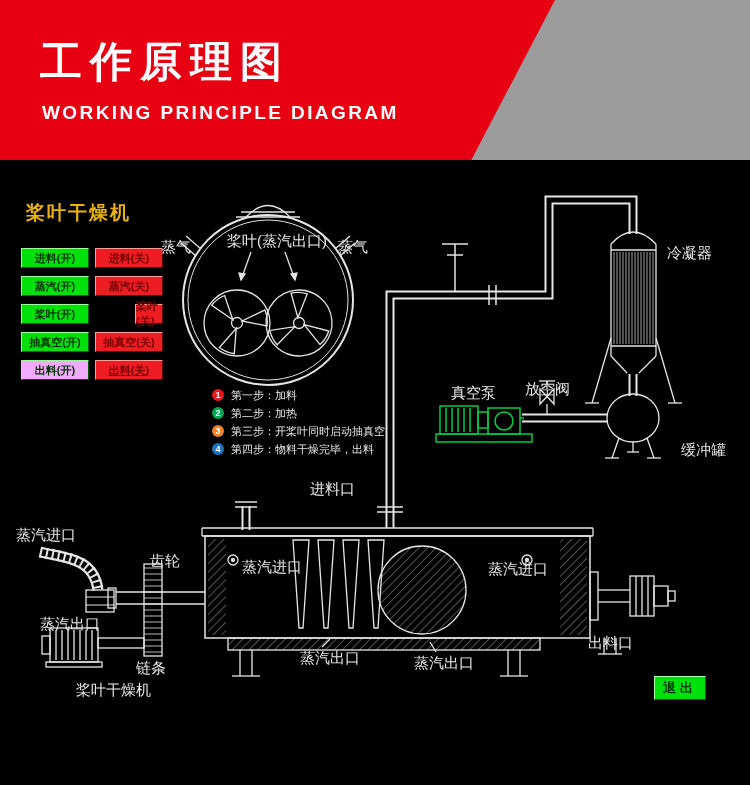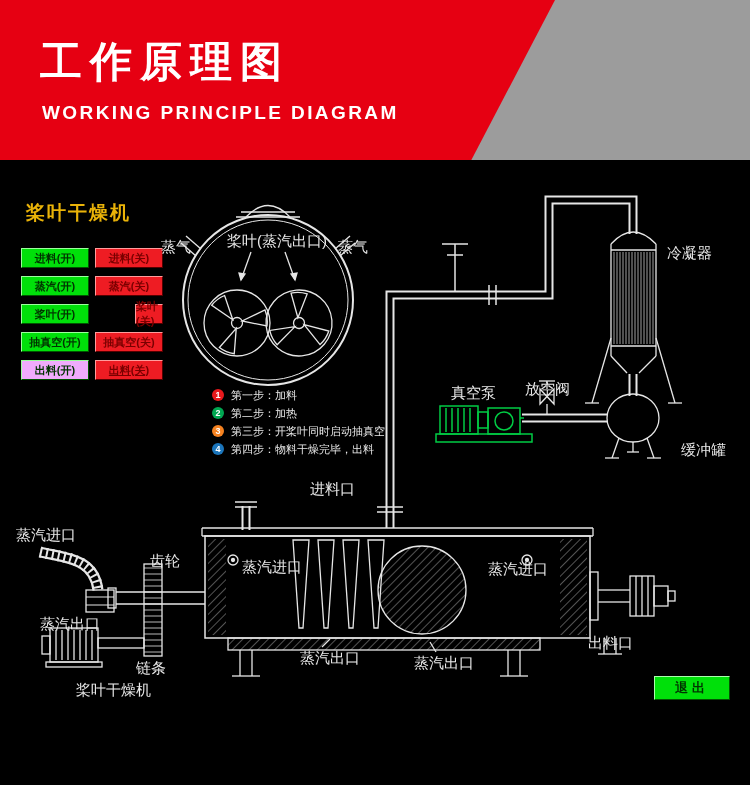--- a/index.html
+++ b/index.html
@@ -20,21 +20,21 @@
   .btn-grid{position:absolute;left:21px;top:88px;display:grid;grid-template-columns:68px 68px;grid-auto-rows:20px;column-gap:6px;row-gap:8px}
   .btn{font-size:11px;display:flex;align-items:center;justify-content:center;font-weight:bold;border:1px solid;border-color:#9cff9c #005500 #005500 #9cff9c;cursor:pointer}
   .btn.off{border-color:#ff9c9c #550000 #550000 #ff9c9c}
 
   .steps{position:absolute;left:212px;top:226px}
   .step{display:flex;align-items:center;height:18px;gap:7px}
   .step-num{width:12px;height:12px;border-radius:50%;color:#fff;font-size:9px;line-height:12px;text-align:center;font-weight:bold;flex:0 0 12px}
   .step-text{color:#e8e8e8;font-size:11px;white-space:nowrap}
 
   .lbl{position:absolute;color:#e8e8e8;font-size:15px;white-space:nowrap}
-  .exit-btn{position:absolute;left:654px;top:516px;width:76px;height:24px;color:#003300;font-size:13px;font-weight:bold;display:flex;align-items:center;justify-content:center;letter-spacing:4px;border:1px solid;border-color:#aaffaa #005500 #005500 #aaffaa;cursor:pointer}
+  .exit-btn{position:absolute;left:654px;top:516px;width:52px;height:24px;color:#003300;font-size:13px;font-weight:bold;display:flex;align-items:center;justify-content:center;letter-spacing:4px;border:1px solid;border-color:#aaffaa #005500 #005500 #aaffaa;cursor:pointer}
 
   .po{stroke:#e6e6e6;stroke-width:9;fill:none;stroke-linejoin:miter}
   .pi{stroke:#000;stroke-width:5;fill:none;stroke-linejoin:miter}
   .ho{stroke:#e6e6e6;stroke-width:11;fill:none}
   .hi{stroke:#000;stroke-width:6.5;fill:none}
   .hd{stroke:#e6e6e6;stroke-width:11;fill:none;stroke-dasharray:2 4}
 </style>
 </head>
 <body>
 

